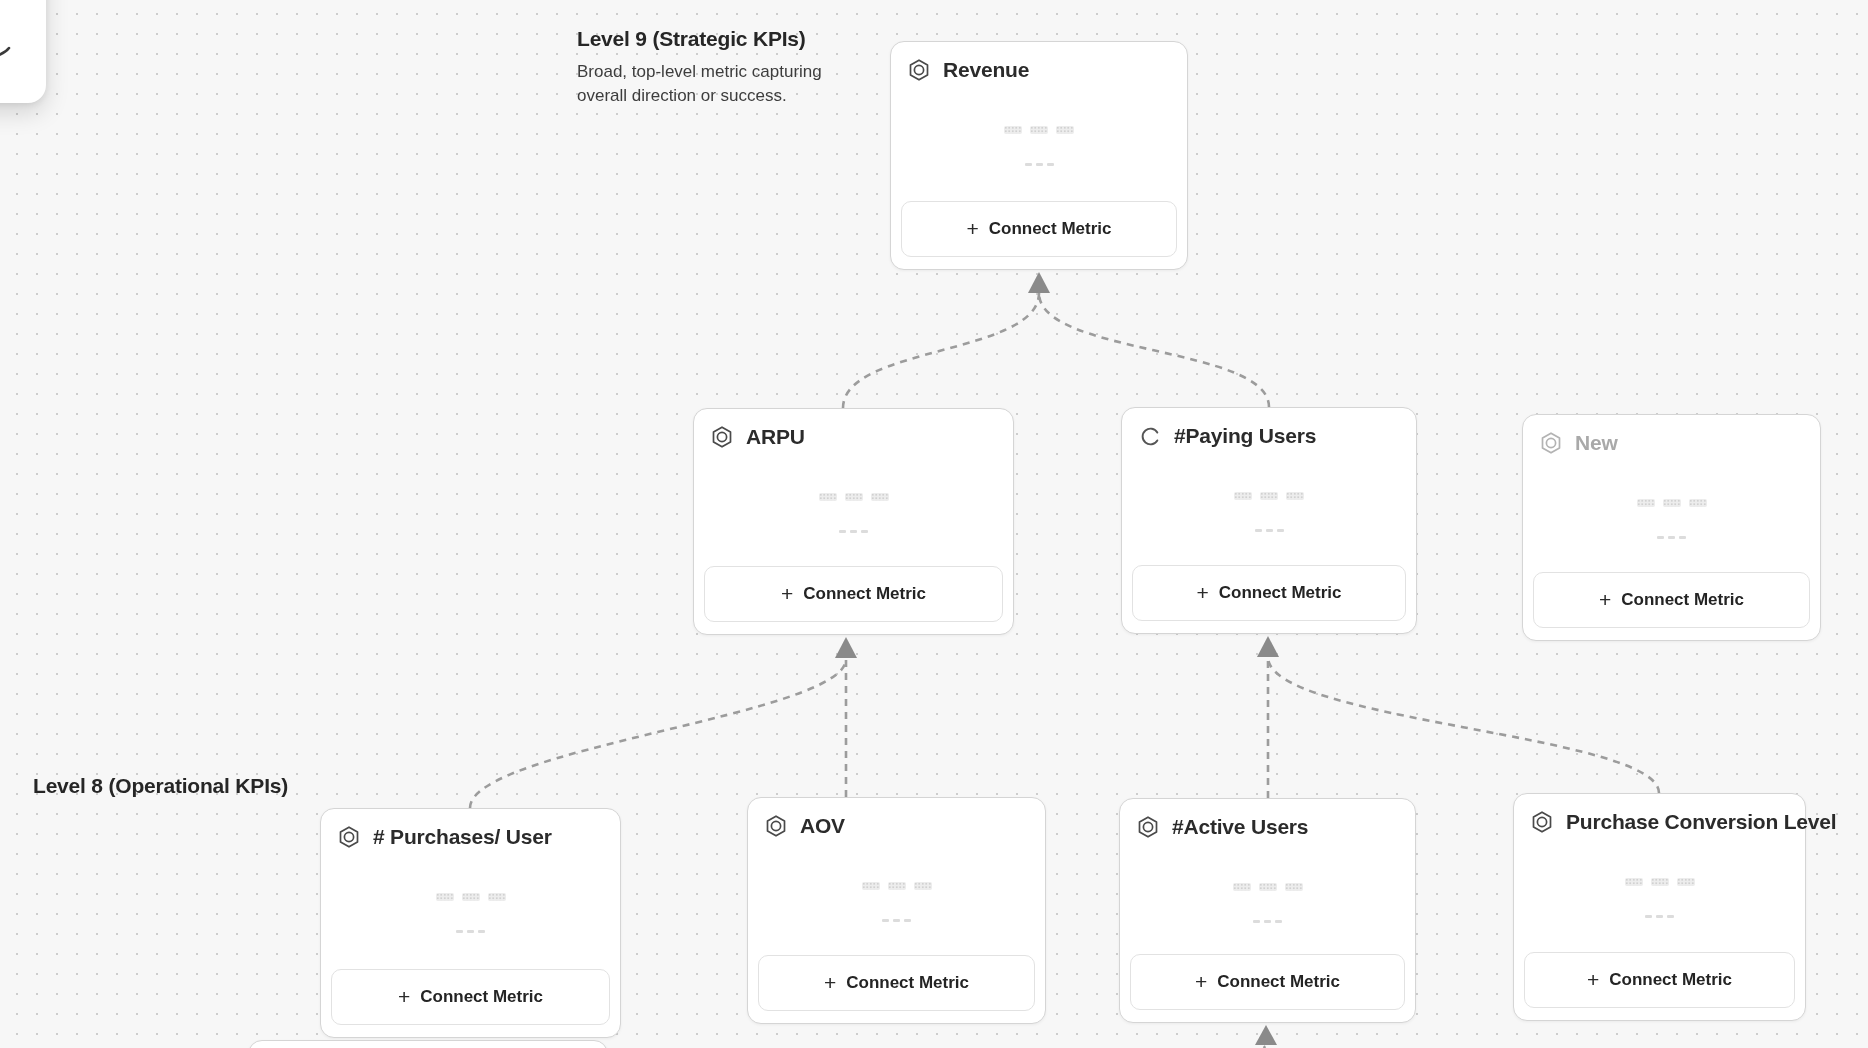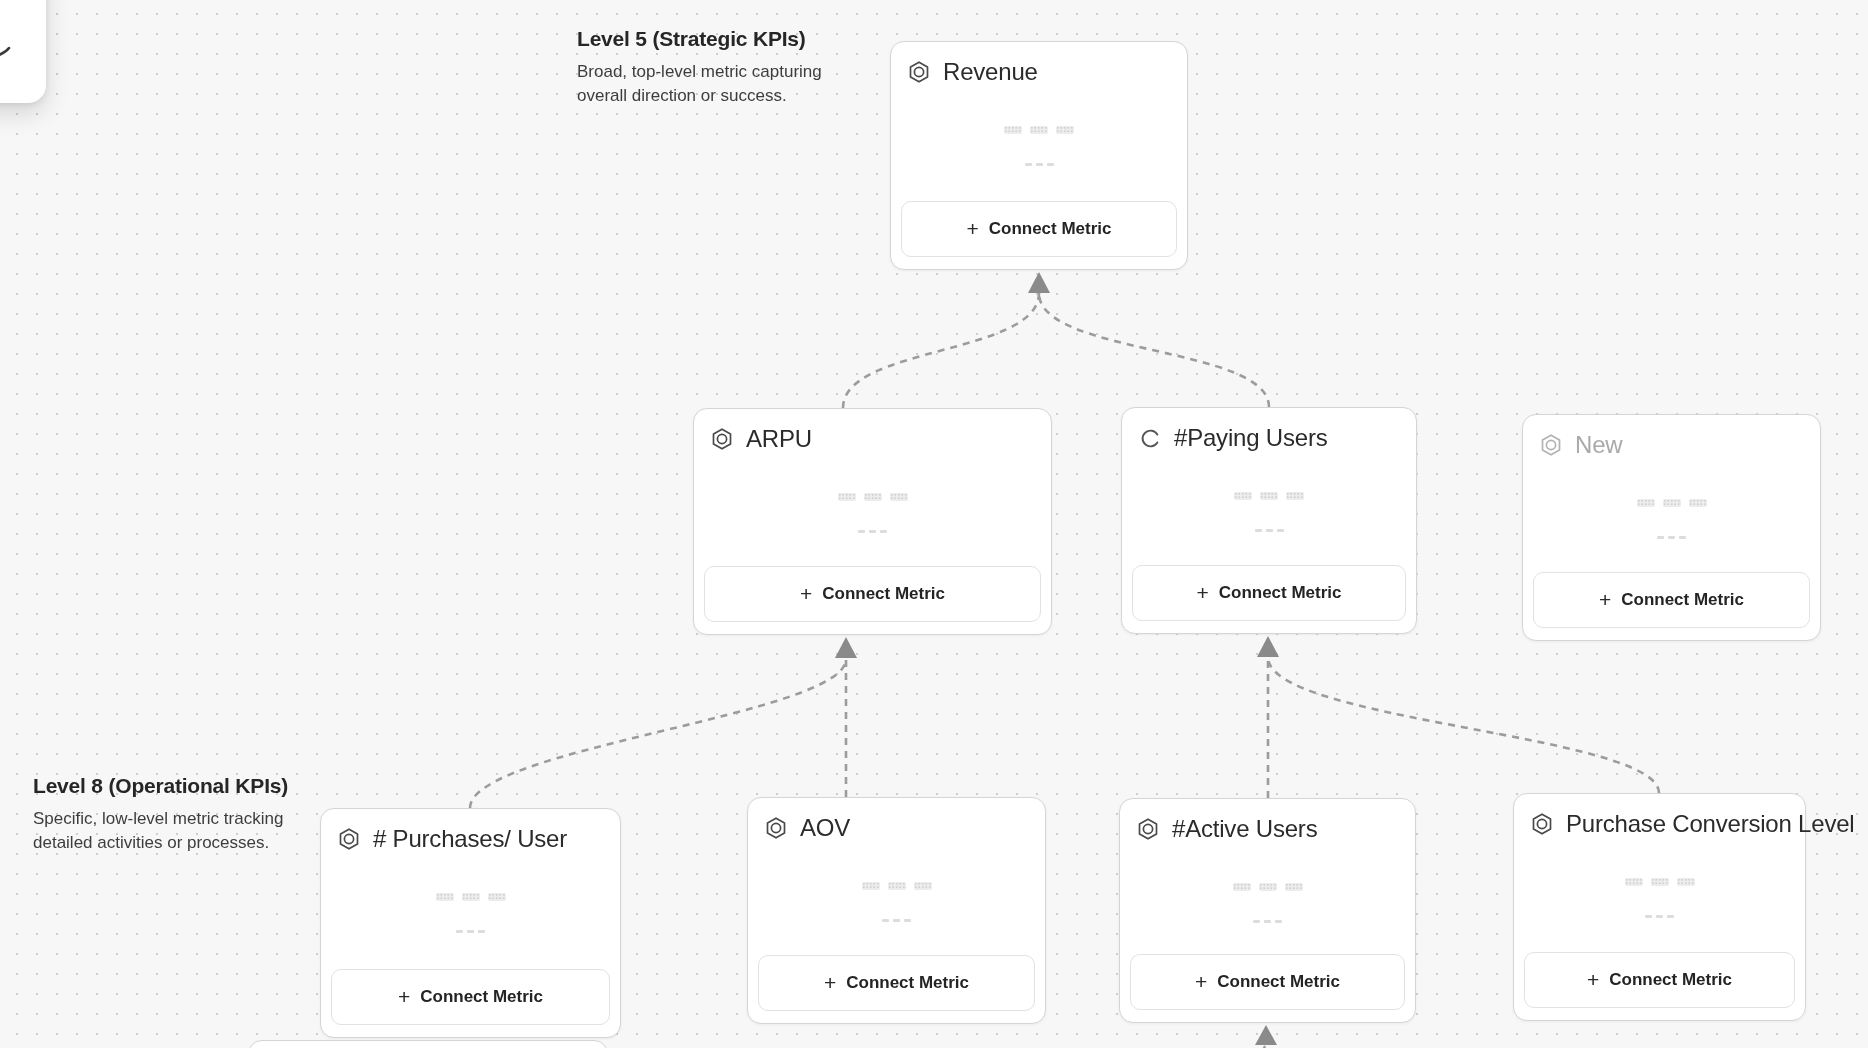--- a/index.html
+++ b/index.html
@@ -14,21 +14,21 @@
   .level-label{position:absolute;z-index:2;}
   .level-title{font-size:21px;font-weight:700;color:#262626;letter-spacing:-0.2px;}
   .level-desc{margin-top:9px;font-size:17px;color:#3d3d3d;line-height:24px;white-space:pre-line;}
   .card{
     position:absolute;z-index:3;background:#ffffff;box-sizing:border-box;
     border:1.5px solid #d5d5d5;border-radius:14px;
     box-shadow:0 1px 3px rgba(0,0,0,0.05);
   }
   .card-header{position:absolute;top:16px;left:16px;display:flex;align-items:center;gap:12px;}
   .node-icon{width:24px;height:24px;color:#4a4a4a;display:flex;align-items:center;justify-content:center;}
-  .card-title{font-size:24px;font-weight:400;color:#2b2b2b;letter-spacing:-0.2px;white-space:nowrap;}
+  .card-title{font-size:21px;font-weight:700;color:#2b2b2b;letter-spacing:-0.2px;white-space:nowrap;}
   .card.muted .card-title{color:#a9a9a9;}
   .card.muted .node-icon{color:#b3b3b3;}
   .skel-row1{position:absolute;top:84px;left:0;right:0;display:flex;justify-content:center;gap:8px;}
   .skel-bar{
     width:18px;height:8px;border-radius:2px;background-color:#ededed;
     background-image:radial-gradient(circle,#d1d1d1 0.9px,transparent 0.9px);
     background-size:3.5px 3.5px;
   }
   .skel-row2{position:absolute;top:121px;left:0;right:0;display:flex;justify-content:center;gap:4px;}
   .skel-dash{width:7px;height:2.5px;border-radius:1px;background:#dcdcdc;}
@@ -78,28 +78,26 @@
     </g>
     <g fill="#8a8a8a">
       <polygon points="1039,272 1050,293 1028,293"></polygon>
       <polygon points="846,637 857,658 835,658"></polygon>
       <polygon points="1268,636 1279,657 1257,657"></polygon>
       <polygon points="1266,1025 1277,1045 1255,1045"></polygon>
     </g>
   </svg>
 
   <div class="level-label" style="left:577px;top:27px;">
-    <div class="level-title">Level 5 (Strategic KPIs)</div>
+    <div class="level-title">Level 9 (Strategic KPIs)</div>
     <div class="level-desc">Broad, top-level metric capturing
 overall direction or success.</div>
   </div>
   <div class="level-label" style="left:33px;top:774px;">
     <div class="level-title">Level 8 (Operational KPIs)</div>
-    <div class="level-desc">Specific, low-level metric tracking
-detailed activities or processes.</div>
   </div>
 
   <div class="card" style="left:890px;top:41px;width:298px;height:229px;">
     <div class="card-header">
       <span class="node-icon">
         <svg width="24" height="24" viewBox="0 0 24 24" fill="none" stroke="currentColor" stroke-width="1.7" stroke-linejoin="round">
             <path d="M12 2.2 L20.5 7.1 V16.9 L12 21.8 L3.5 16.9 V7.1 Z"></path>
             <circle cx="12" cy="12" r="4.6"></circle>
           </svg>
       </span>
@@ -116,21 +114,21 @@
           <span class="skel-dash"></span>
           <span class="skel-dash"></span>
         </div>
     </div>
     <button class="connect-btn">
       <span class="plus-glyph">+</span>
       <span>Connect Metric</span>
     </button>
   </div>
 
-  <div class="card" style="left:693px;top:408px;width:359px;height:227px;">
+  <div class="card" style="left:693px;top:408px;width:321px;height:227px;">
     <div class="card-header">
       <span class="node-icon">
         <svg width="24" height="24" viewBox="0 0 24 24" fill="none" stroke="currentColor" stroke-width="1.7" stroke-linejoin="round">
             <path d="M12 2.2 L20.5 7.1 V16.9 L12 21.8 L3.5 16.9 V7.1 Z"></path>
             <circle cx="12" cy="12" r="4.6"></circle>
           </svg>
       </span>
       <span class="card-title">ARPU</span>
     </div>
     <div>

